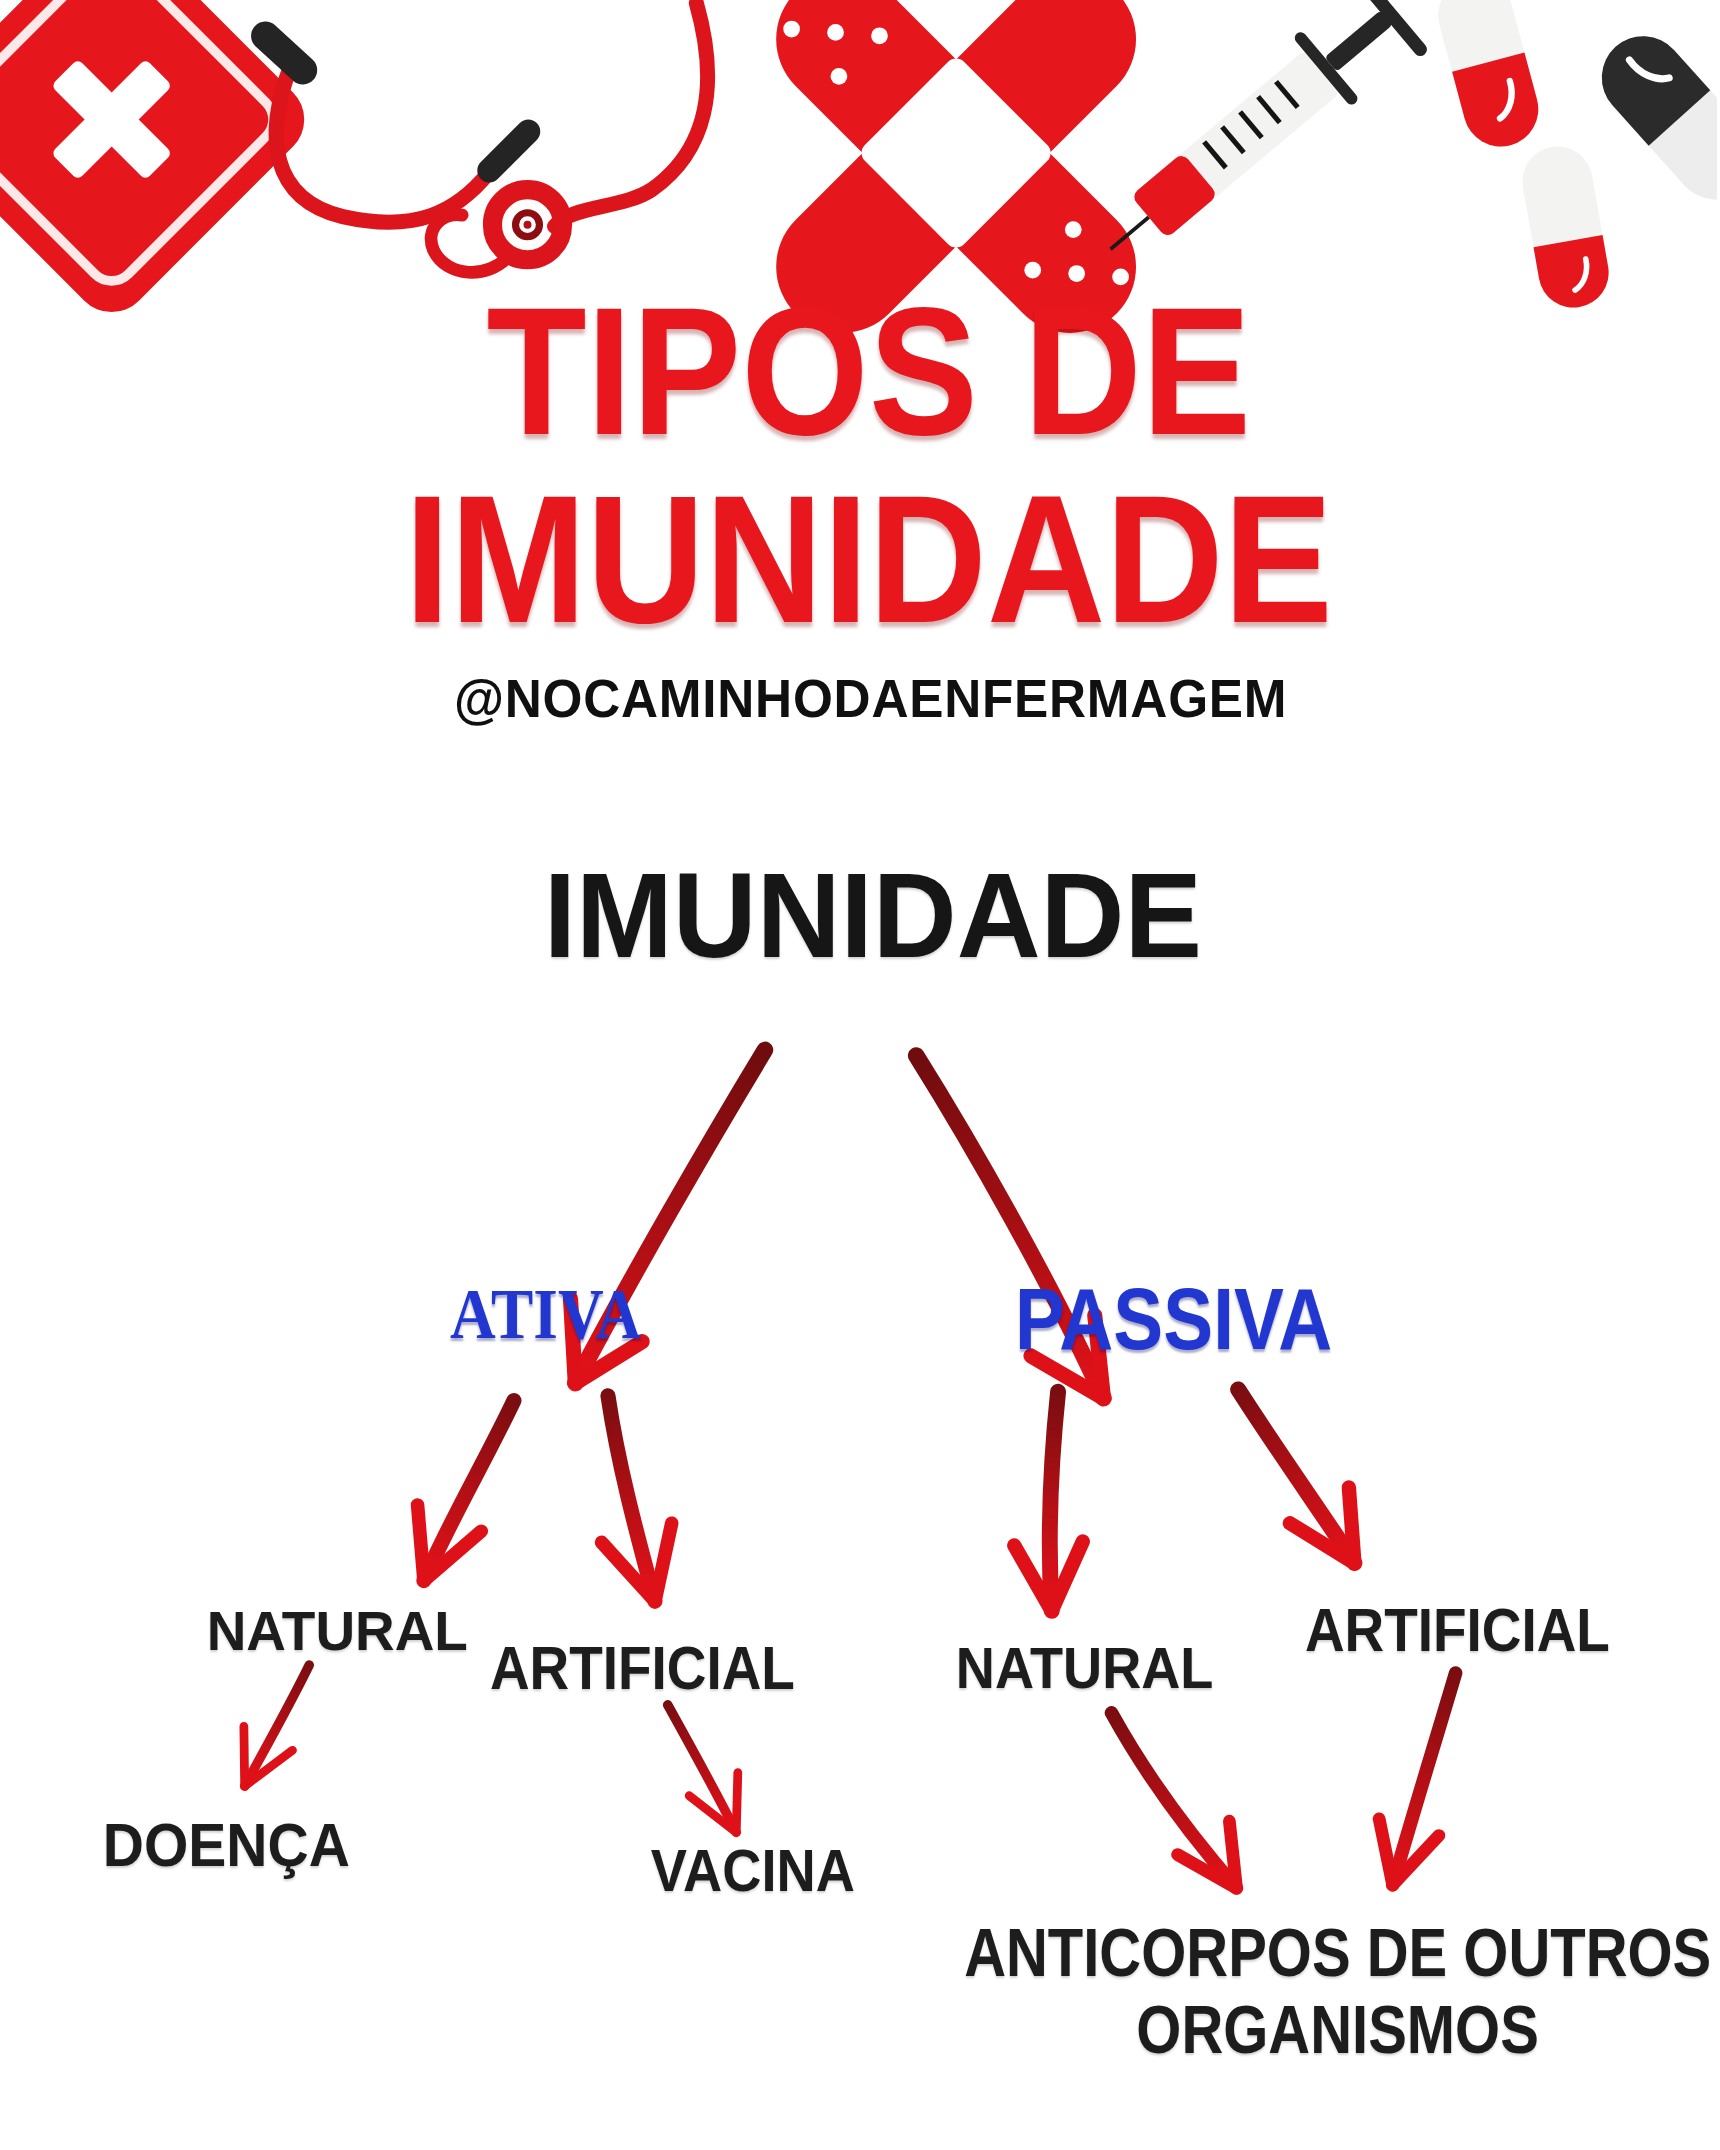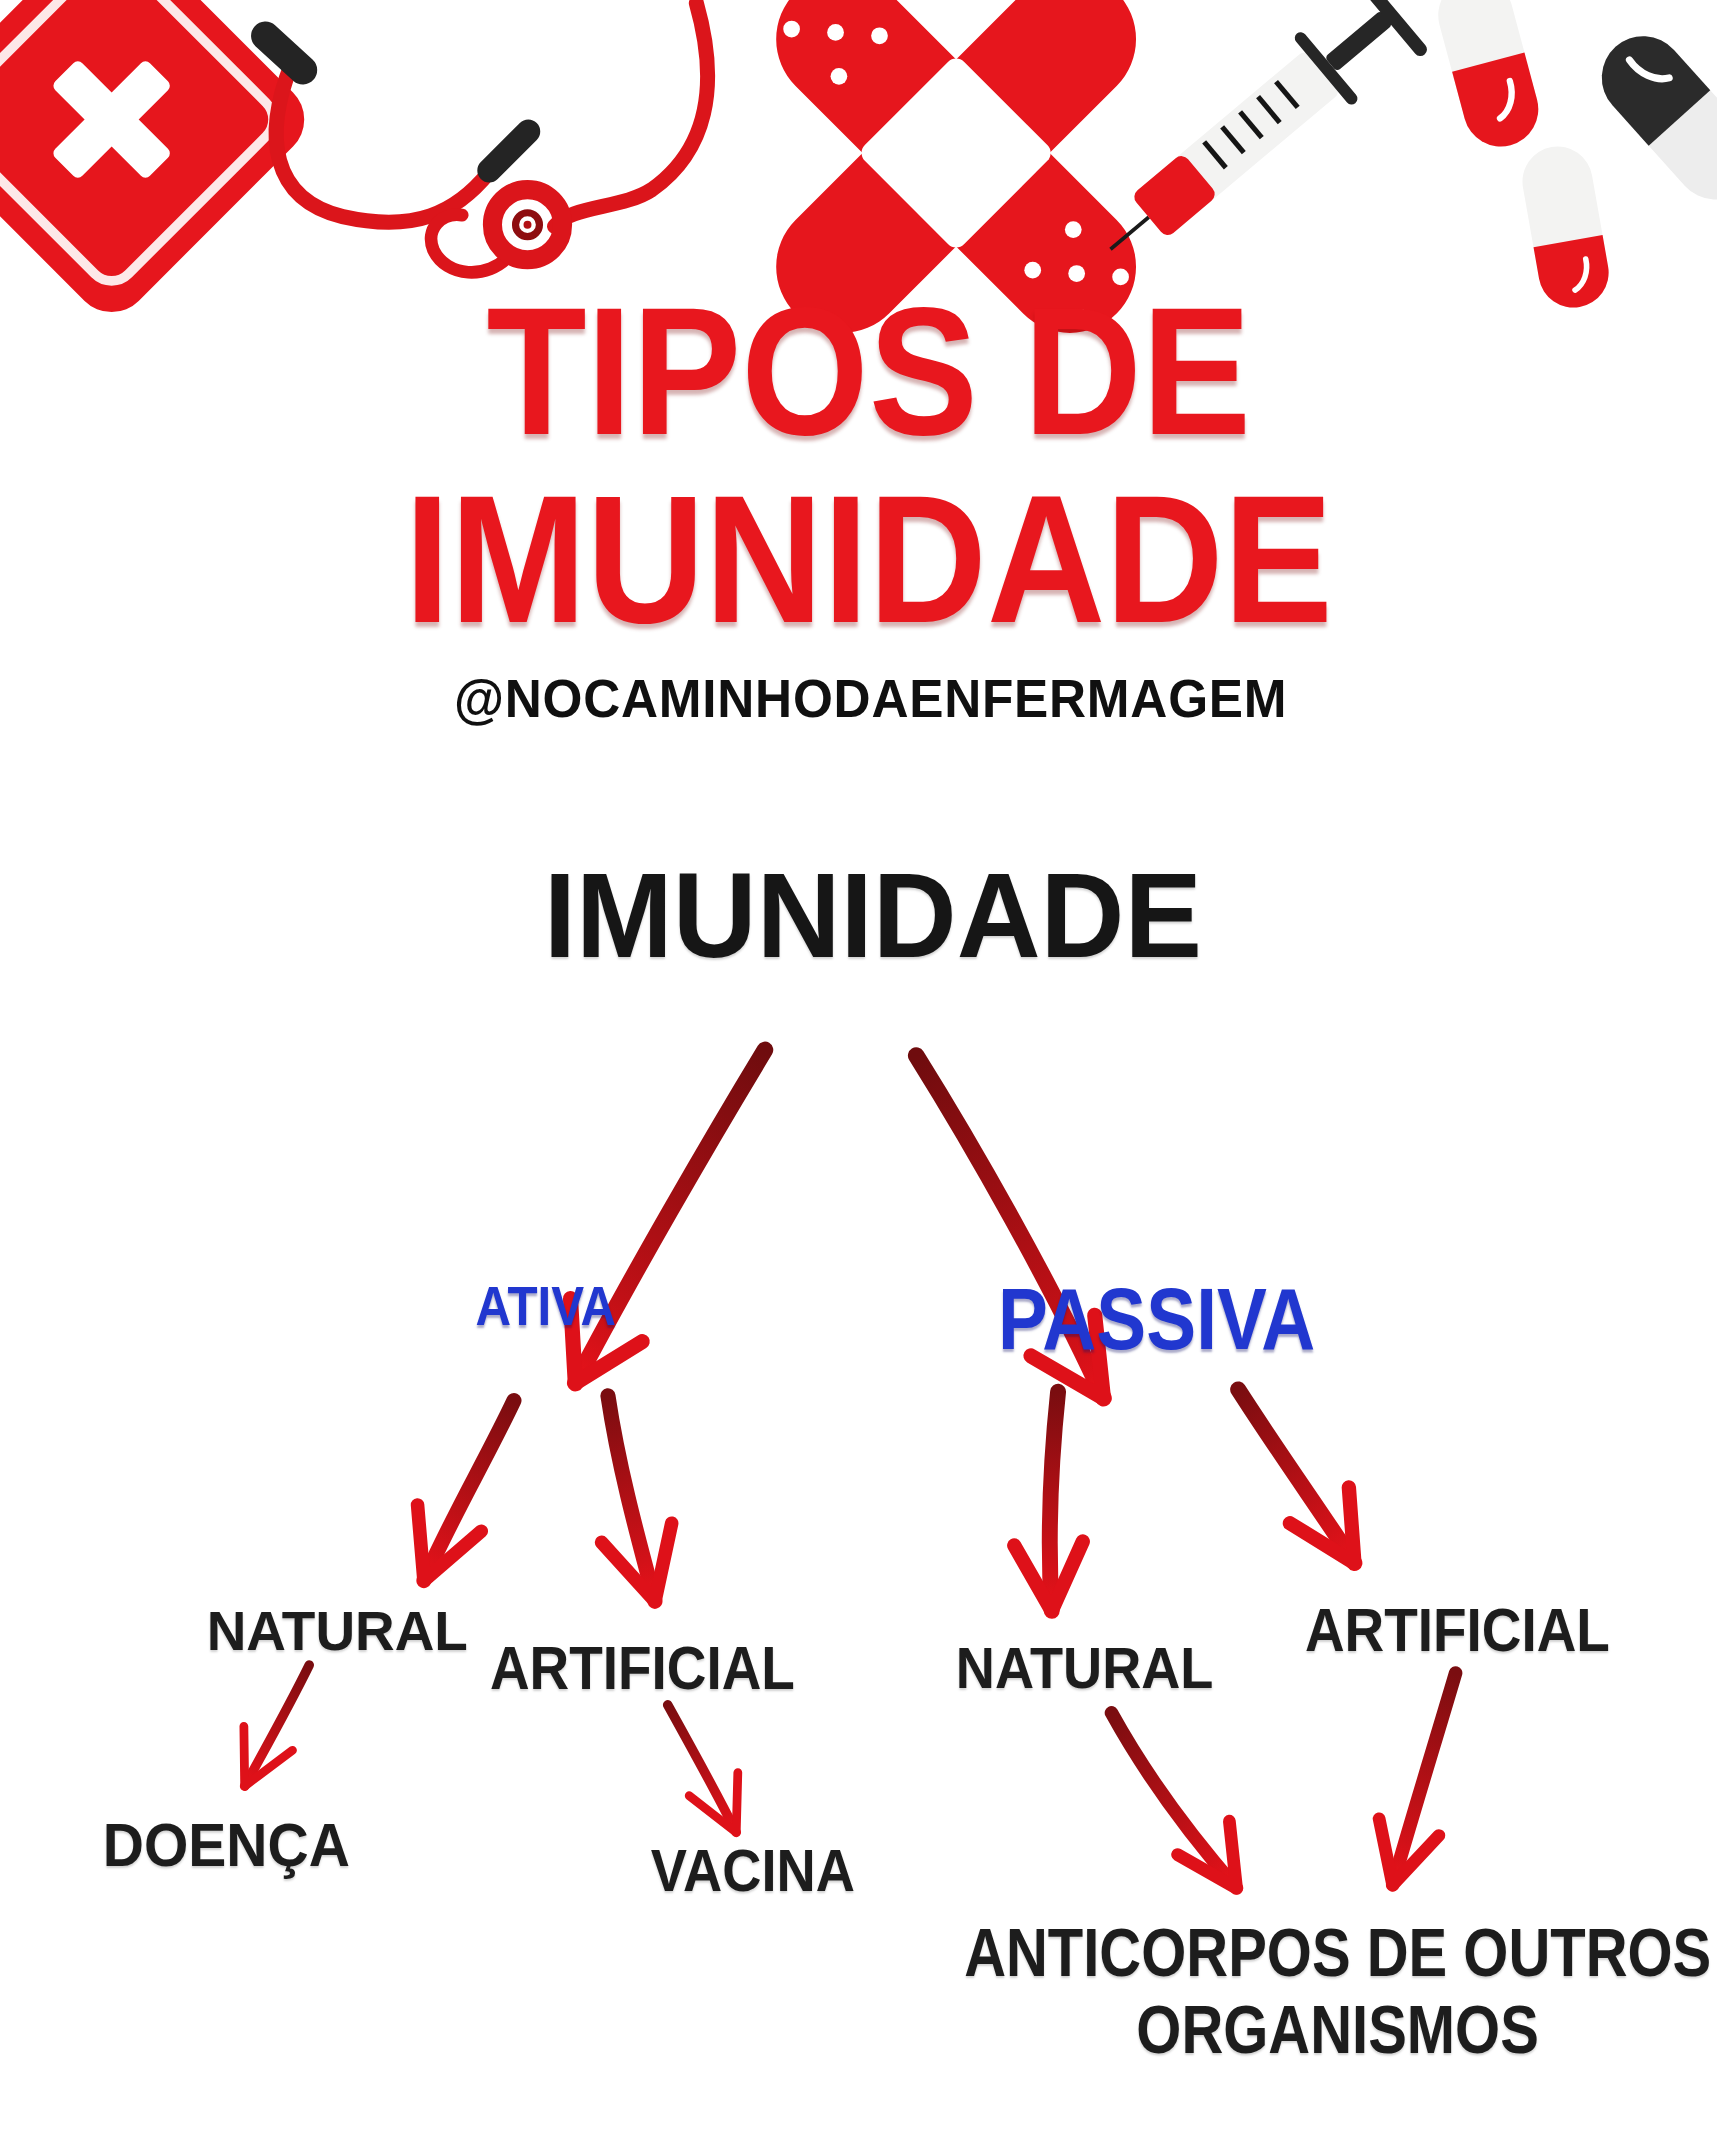--- a/index.html
+++ b/index.html
@@ -194,24 +194,24 @@
     <span class="cx" style="--sx:0.9">IMUNIDADE</span>
   </div>
   <div class="lbl handle" style="left:10.4px;top:671px;width:1721px;font-size:54px;">
     <span class="cx" style="--sx:0.95">@NOCAMINHODAENFERMAGEM</span>
   </div>
 
   <div class="lbl blk" style="left:12px;top:855px;width:1721px;font-size:121px;color:#161616;">
     <span class="cx" style="--sx:0.96">IMUNIDADE</span>
   </div>
 
-  <div class="lbl blue" style="left:147px;top:1278px;width:797px;font-size:56px;">
+  <div class="lbl blue" style="left:147px;top:1278px;width:797px;font-size:72px;font-family:Liberation Serif, serif;">
     <span class="cx" style="--sx:0.88">ATIVA</span>
   </div>
-  <div class="lbl blue" style="left:758px;top:1275px;width:797px;font-size:88px;">
+  <div class="lbl blue" style="left:775px;top:1275px;width:797px;font-size:88px;">
     <span class="cx" style="--sx:0.85">PASSIVA</span>
   </div>
 
   <div class="lbl blk" style="left:-61px;top:1603px;width:797px;font-size:56px;">
     <span class="cx" style="--sx:0.98">NATURAL</span>
   </div>
   <div class="lbl blk" style="left:244px;top:1638px;width:797px;font-size:61px;">
     <span class="cx" style="--sx:0.9">ARTIFICIAL</span>
   </div>
   <div class="lbl blk" style="left:686px;top:1640px;width:797px;font-size:57px;">

